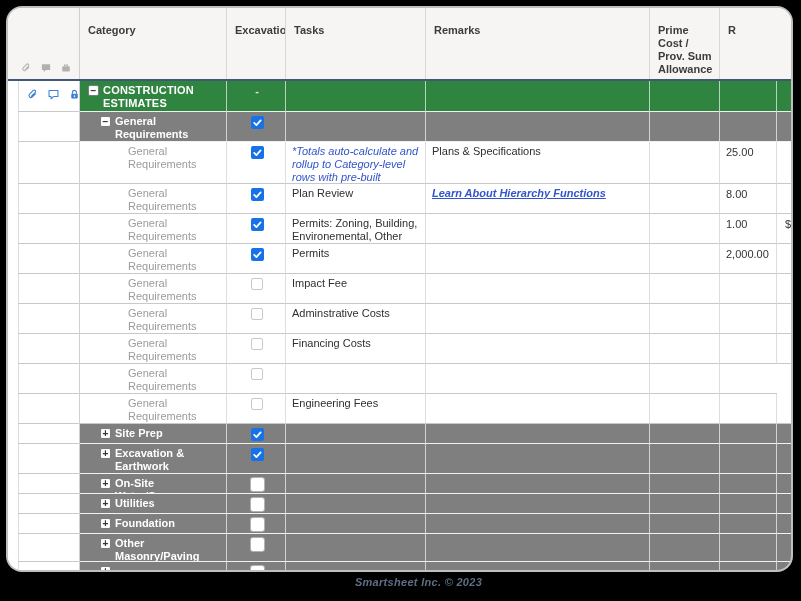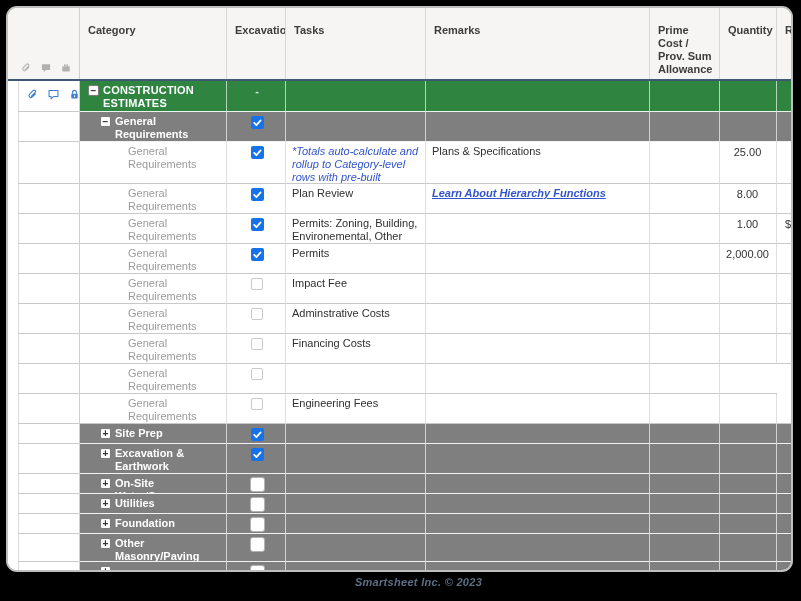--- a/index.html
+++ b/index.html
@@ -1,19 +1,19 @@
 <!DOCTYPE html>
 <html><head>
 <meta charset="utf-8">
 <style>
   html,body{margin:0;padding:0;background:#000;}
   .stage{position:relative;width:801px;height:601px;background:#000;overflow:hidden;
          font-family:"Liberation Sans",sans-serif;}
   .card{position:absolute;left:8px;top:8px;width:783px;height:562px;background:#fff;
-        border-radius:9px;overflow:hidden;
+        border-radius:14px;overflow:hidden;
         box-shadow:0 0 0 2px rgba(225,225,222,.85), 0 6px 18px rgba(0,0,0,.6);}
   
   .hdr{position:relative;display:grid;grid-template-columns:72px 147px 59px 140px 224px 70px 57px 14px;
        height:73px;background:#f6f5f3;border-bottom:2px solid #3f5873;box-sizing:border-box;}
   .hcell{position:relative;border-right:1px solid #d8d8d8;padding:16px 4px 0 8px;
          font-size:11px;font-weight:600;color:#3c3c3c;line-height:13px;box-sizing:border-box;overflow:hidden;}
   .hcell:last-child{border-right:none;}
   .gutter-hdr-icons{position:absolute;left:12px;bottom:5px;display:flex;align-items:center;gap:8px;color:#b3b1ae;}
   .gutter-hdr-icons .ico{width:12px;height:12px;display:inline-block;}
   
@@ -40,21 +40,21 @@
   .expand-box{flex:0 0 auto;width:11px;height:11px;margin-top:1px;background:#fdfdfd;border:1px solid #7c7c7c;
         border-radius:2px;color:#333;font-size:10px;line-height:9px;text-align:center;font-weight:bold;box-sizing:border-box;}
   .cell.chk{display:flex;justify-content:center;padding-top:4px;}
   .checkbox{width:13px;height:13px;border-radius:2px;box-sizing:border-box;display:flex;align-items:center;justify-content:center;}
   .checkbox.checked{background:var(--chkblue);}
   .checkbox.unchecked-light{background:#fff;border:1px solid #c9c9c9;width:12px;height:12px;}
   .checkbox.unchecked-solid{background:#fff;width:13px;height:13px;box-shadow:0 0 0 1px rgba(255,255,255,.4);}
   .dash{color:#d8e8d8;font-weight:bold;}
   .remark-note{font-style:italic;color:var(--linkblue);}
   .remark-link{font-style:italic;font-weight:bold;color:var(--linkblue);text-decoration:underline;cursor:pointer;}
-  .cell.qty{text-align:center;padding-right:7px;padding-top:4px;color:#333;}
+  .cell.qty{text-align:left;padding-right:7px;padding-top:4px;color:#333;}
   .cell.rate{padding-left:8px;padding-top:4px;color:#333;}
   .gutter-row-icons{position:absolute;left:18px;top:7px;right:7px;display:flex;align-items:flex-start;gap:8px;color:#3d7fd6;}
   .gutter-row-icons .ico{width:13px;height:13px;display:inline-block;}
   .gutter-row-icons .ico.lock{margin-left:auto;}
   
   .footer{position:absolute;left:0;right:0;top:576px;text-align:center;font-size:11px;font-style:italic;
           font-weight:bold;color:#5e6e84;letter-spacing:.3px;padding-left:36px;}
 </style>
 </head>
 <body>
@@ -82,21 +82,20 @@
               </svg>
           </span>
 
         </div>
       </div>
       <div class="hcell">Category</div>
       <div class="hcell">Excavation</div>
       <div class="hcell">Tasks</div>
       <div class="hcell">Remarks</div>
       <div class="hcell">Prime Cost / Prov. Sum Allowance</div>
-      <div class="hcell">Quantity</div>
       <div class="hcell">R</div>
     </div>
 
     <div id="rows">
         <div class="row row-green" style="height: 31px;">
           <div class="cell gutter">
             <div class="gutter-row-icons">
               <span class="ico"><svg viewBox="0 0 16 16" width="13" height="13">
                   <path d="M11.6 7.2L7.8 11a2.4 2.4 0 0 1-3.4-3.4l4.6-4.6a1.7 1.7 0 0 1 2.4 2.4L6.8 10" fill="none" stroke="currentColor" stroke-width="1.4" stroke-linecap="round"></path>
                 </svg></span>

